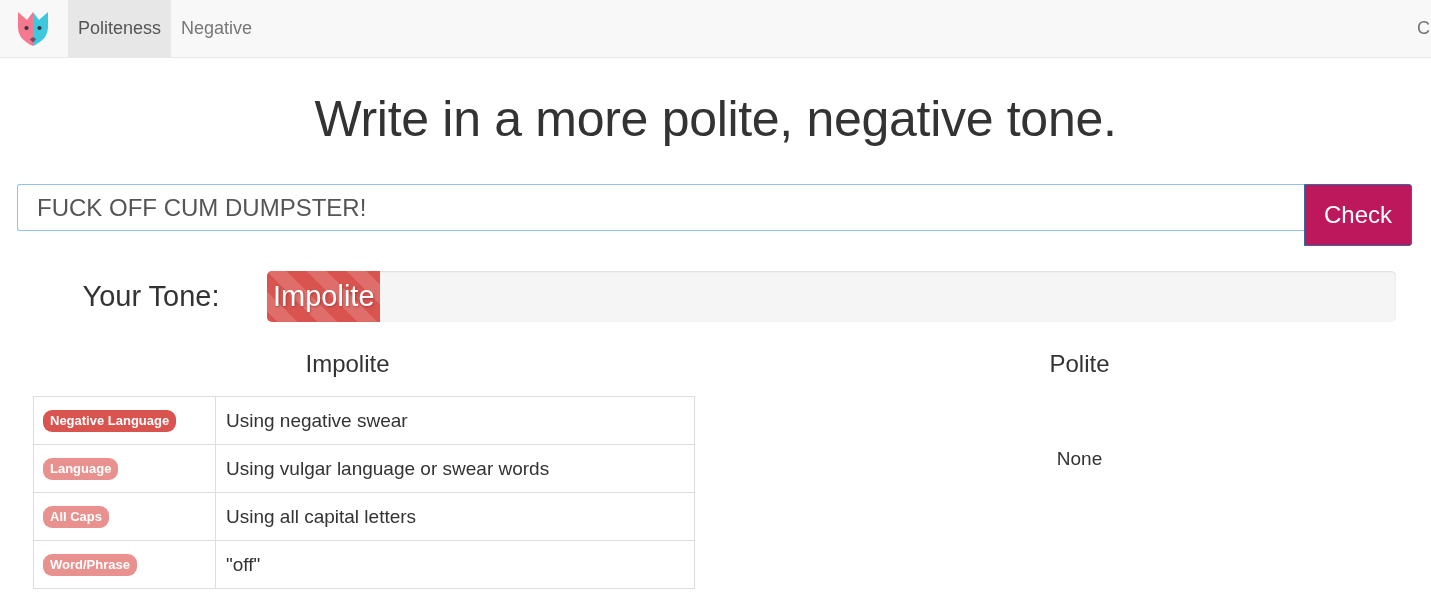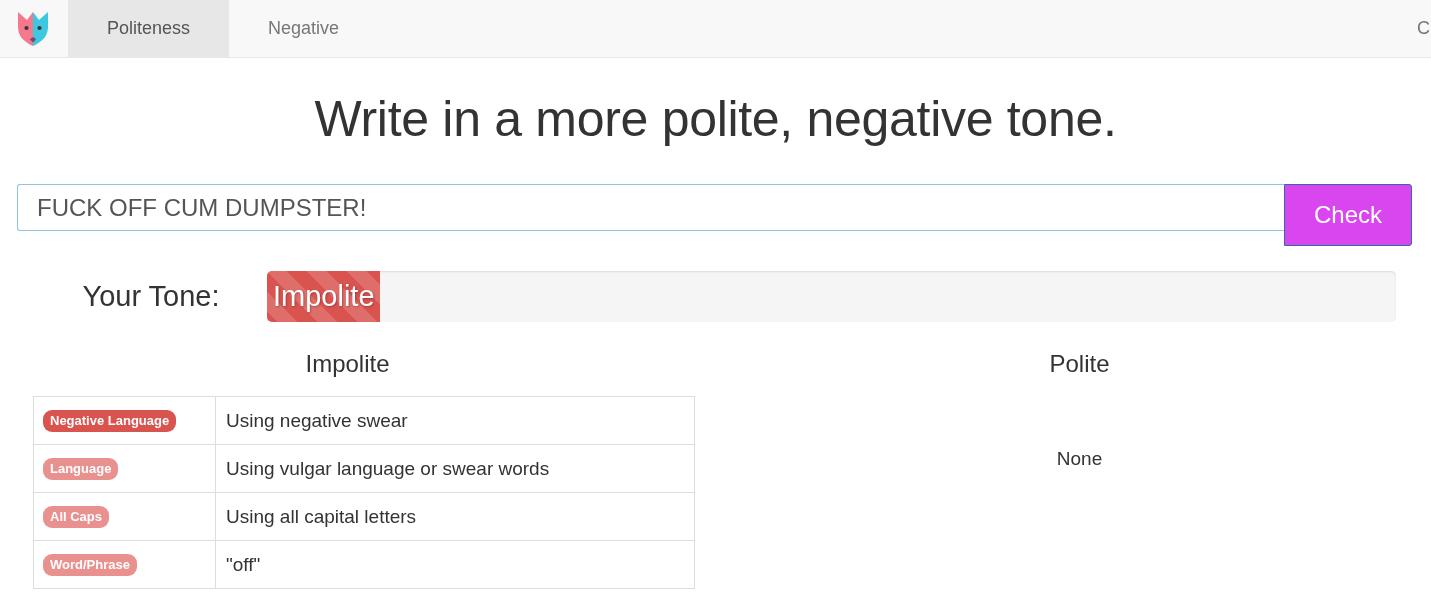--- a/index.html
+++ b/index.html
@@ -43,21 +43,21 @@
     line-height: 1;
     white-space: nowrap;
   }
   .nav-tabs {
     display: flex;
     align-items: stretch;
   }
   .nav-tab {
     display: flex;
     align-items: center;
-    padding: 0 39px;
+    padding: 0 10px;
     font-size: 18px;
     color: #777777;
     cursor: pointer;
     white-space: nowrap;
   }
   .nav-tab.active {
     background: #e7e7e7;
     color: #555555;
   }
   .nav-right {
@@ -105,22 +105,22 @@
     font-size: 24px;
     color: #555555;
     padding: 0 0 0 19px;
     outline: none;
     background: #ffffff;
     box-sizing: border-box;
     height: 47px;
     min-width: 0;
   }
   .check-button {
-    width: 128px;
-    background: #d946ef;
+    width: 108px;
+    background: #be185d;
     border: 1px solid #2e6da4;
     border-radius: 0 3px 3px 0;
     color: #ffffff;
     font-family: "Liberation Sans", sans-serif;
     font-size: 24px;
     cursor: pointer;
     padding: 10px;
     line-height: 1;
   }
 

